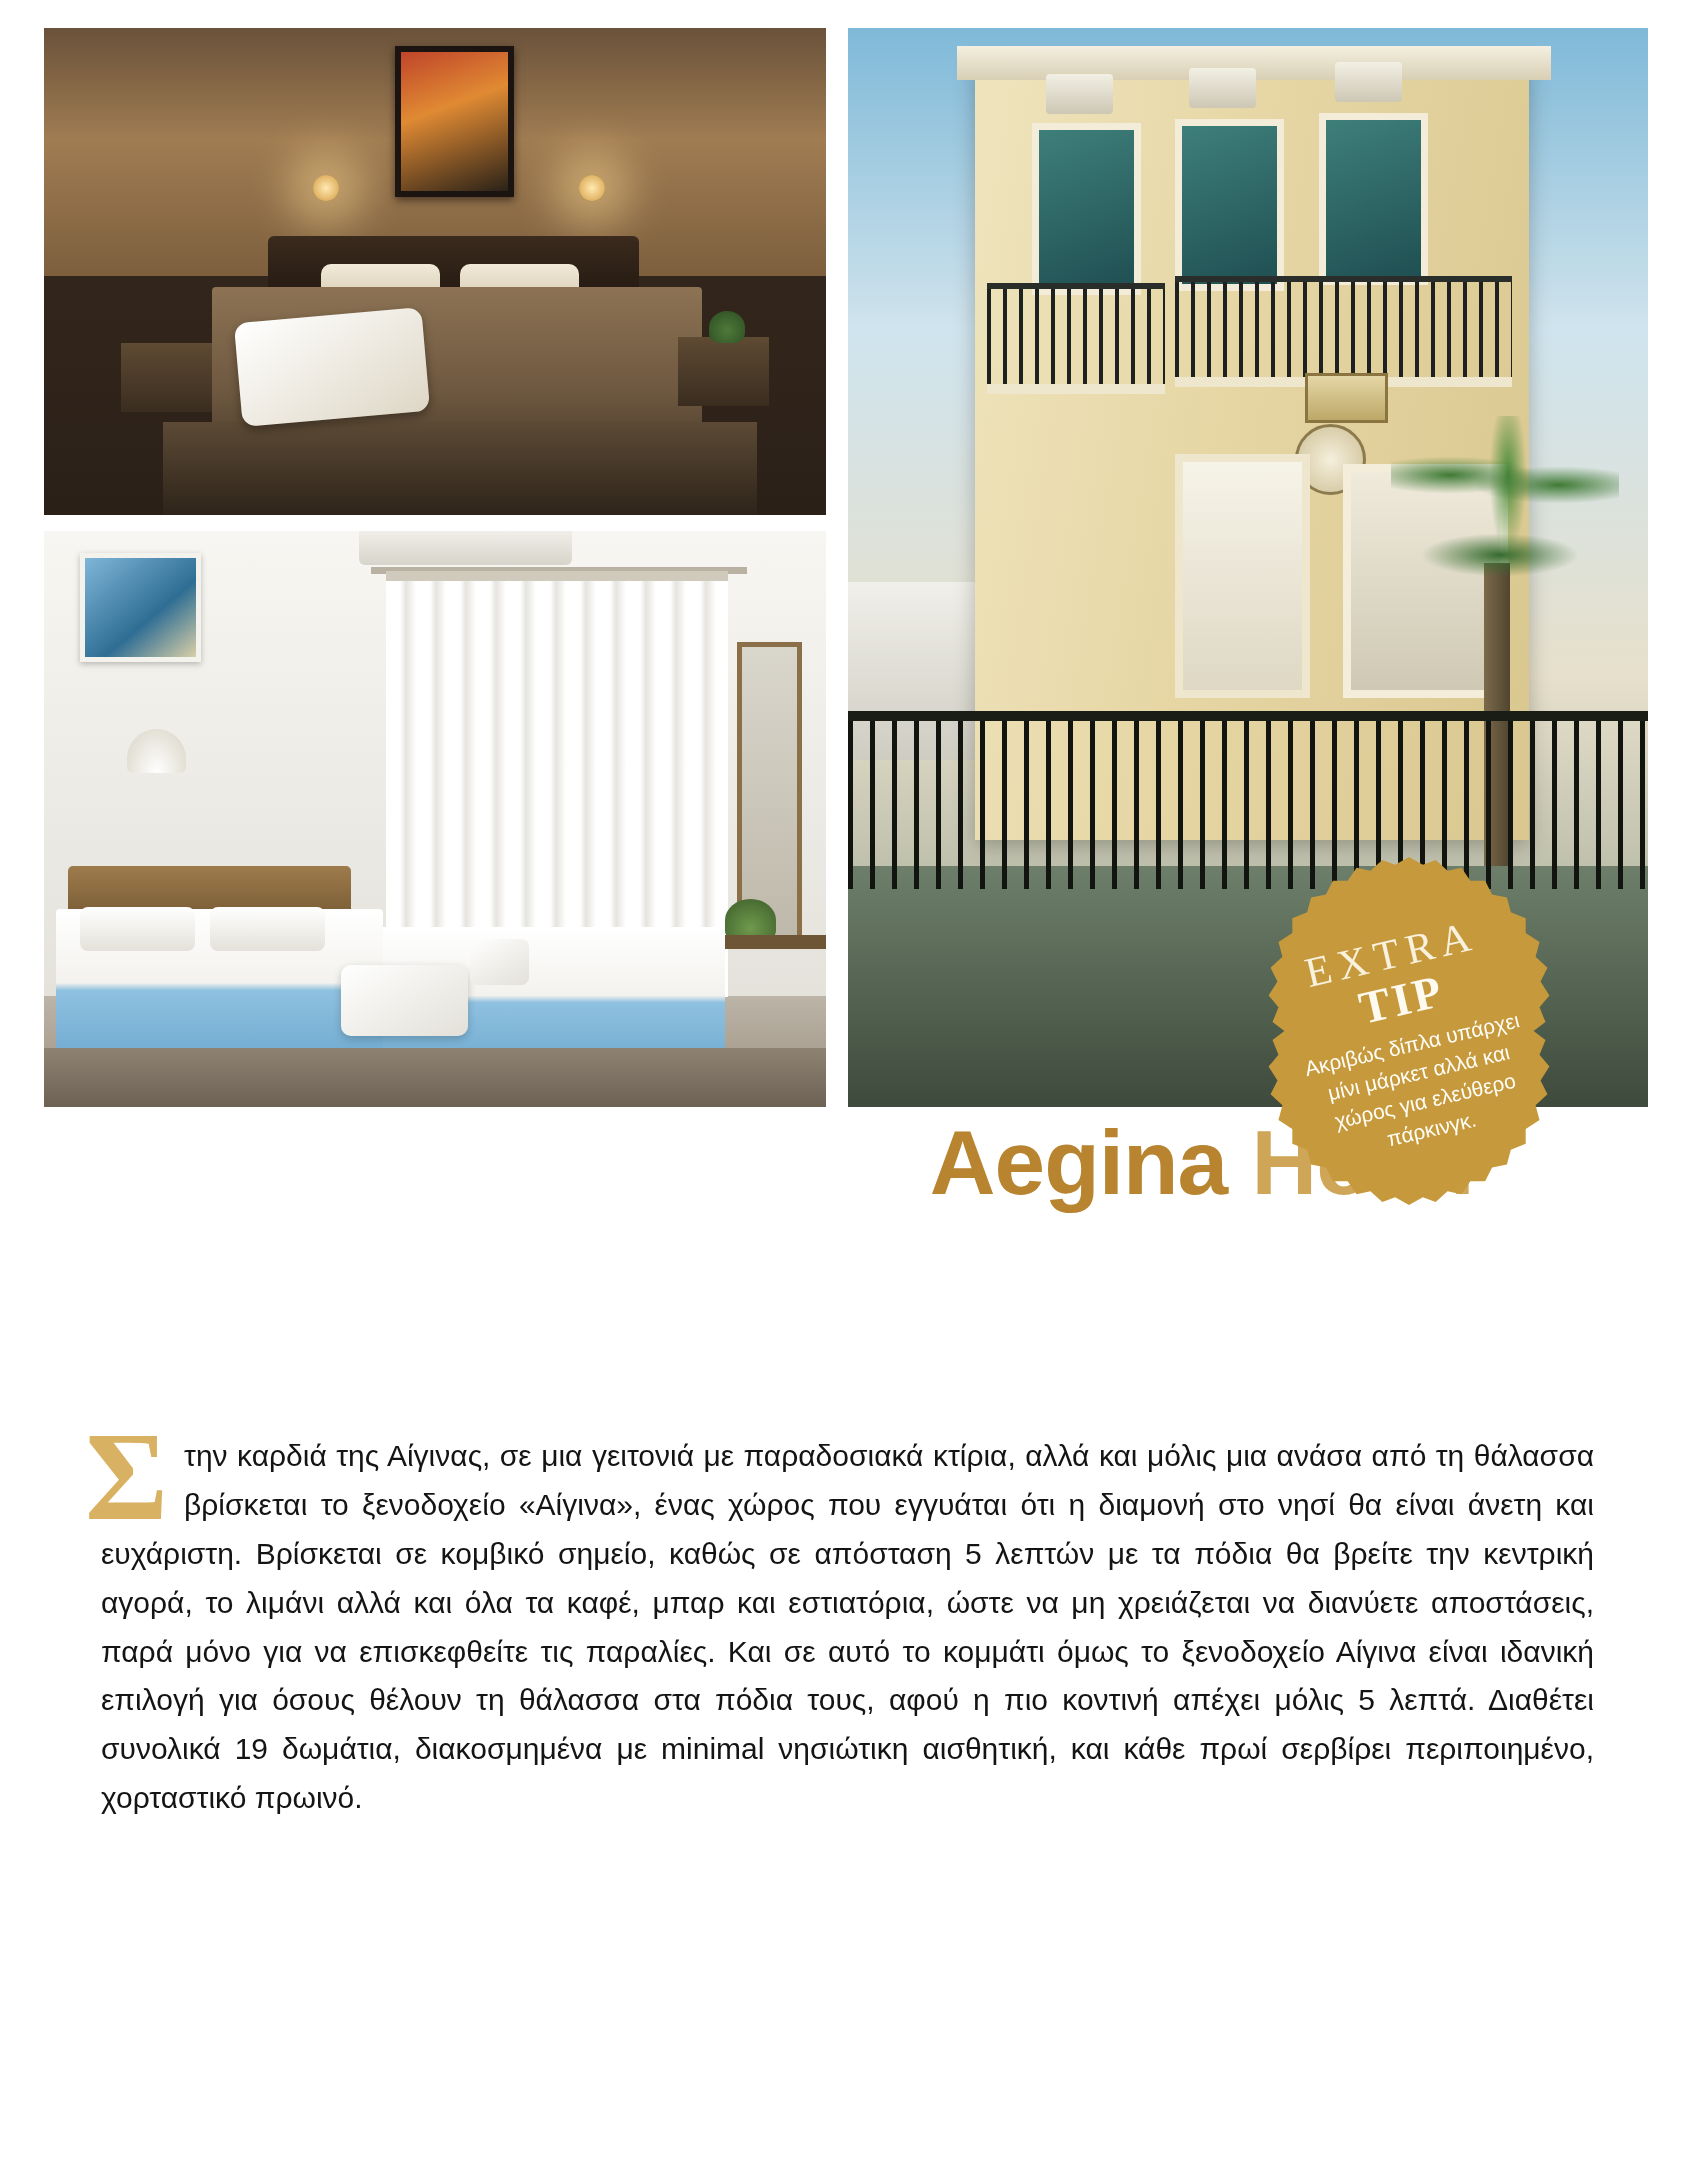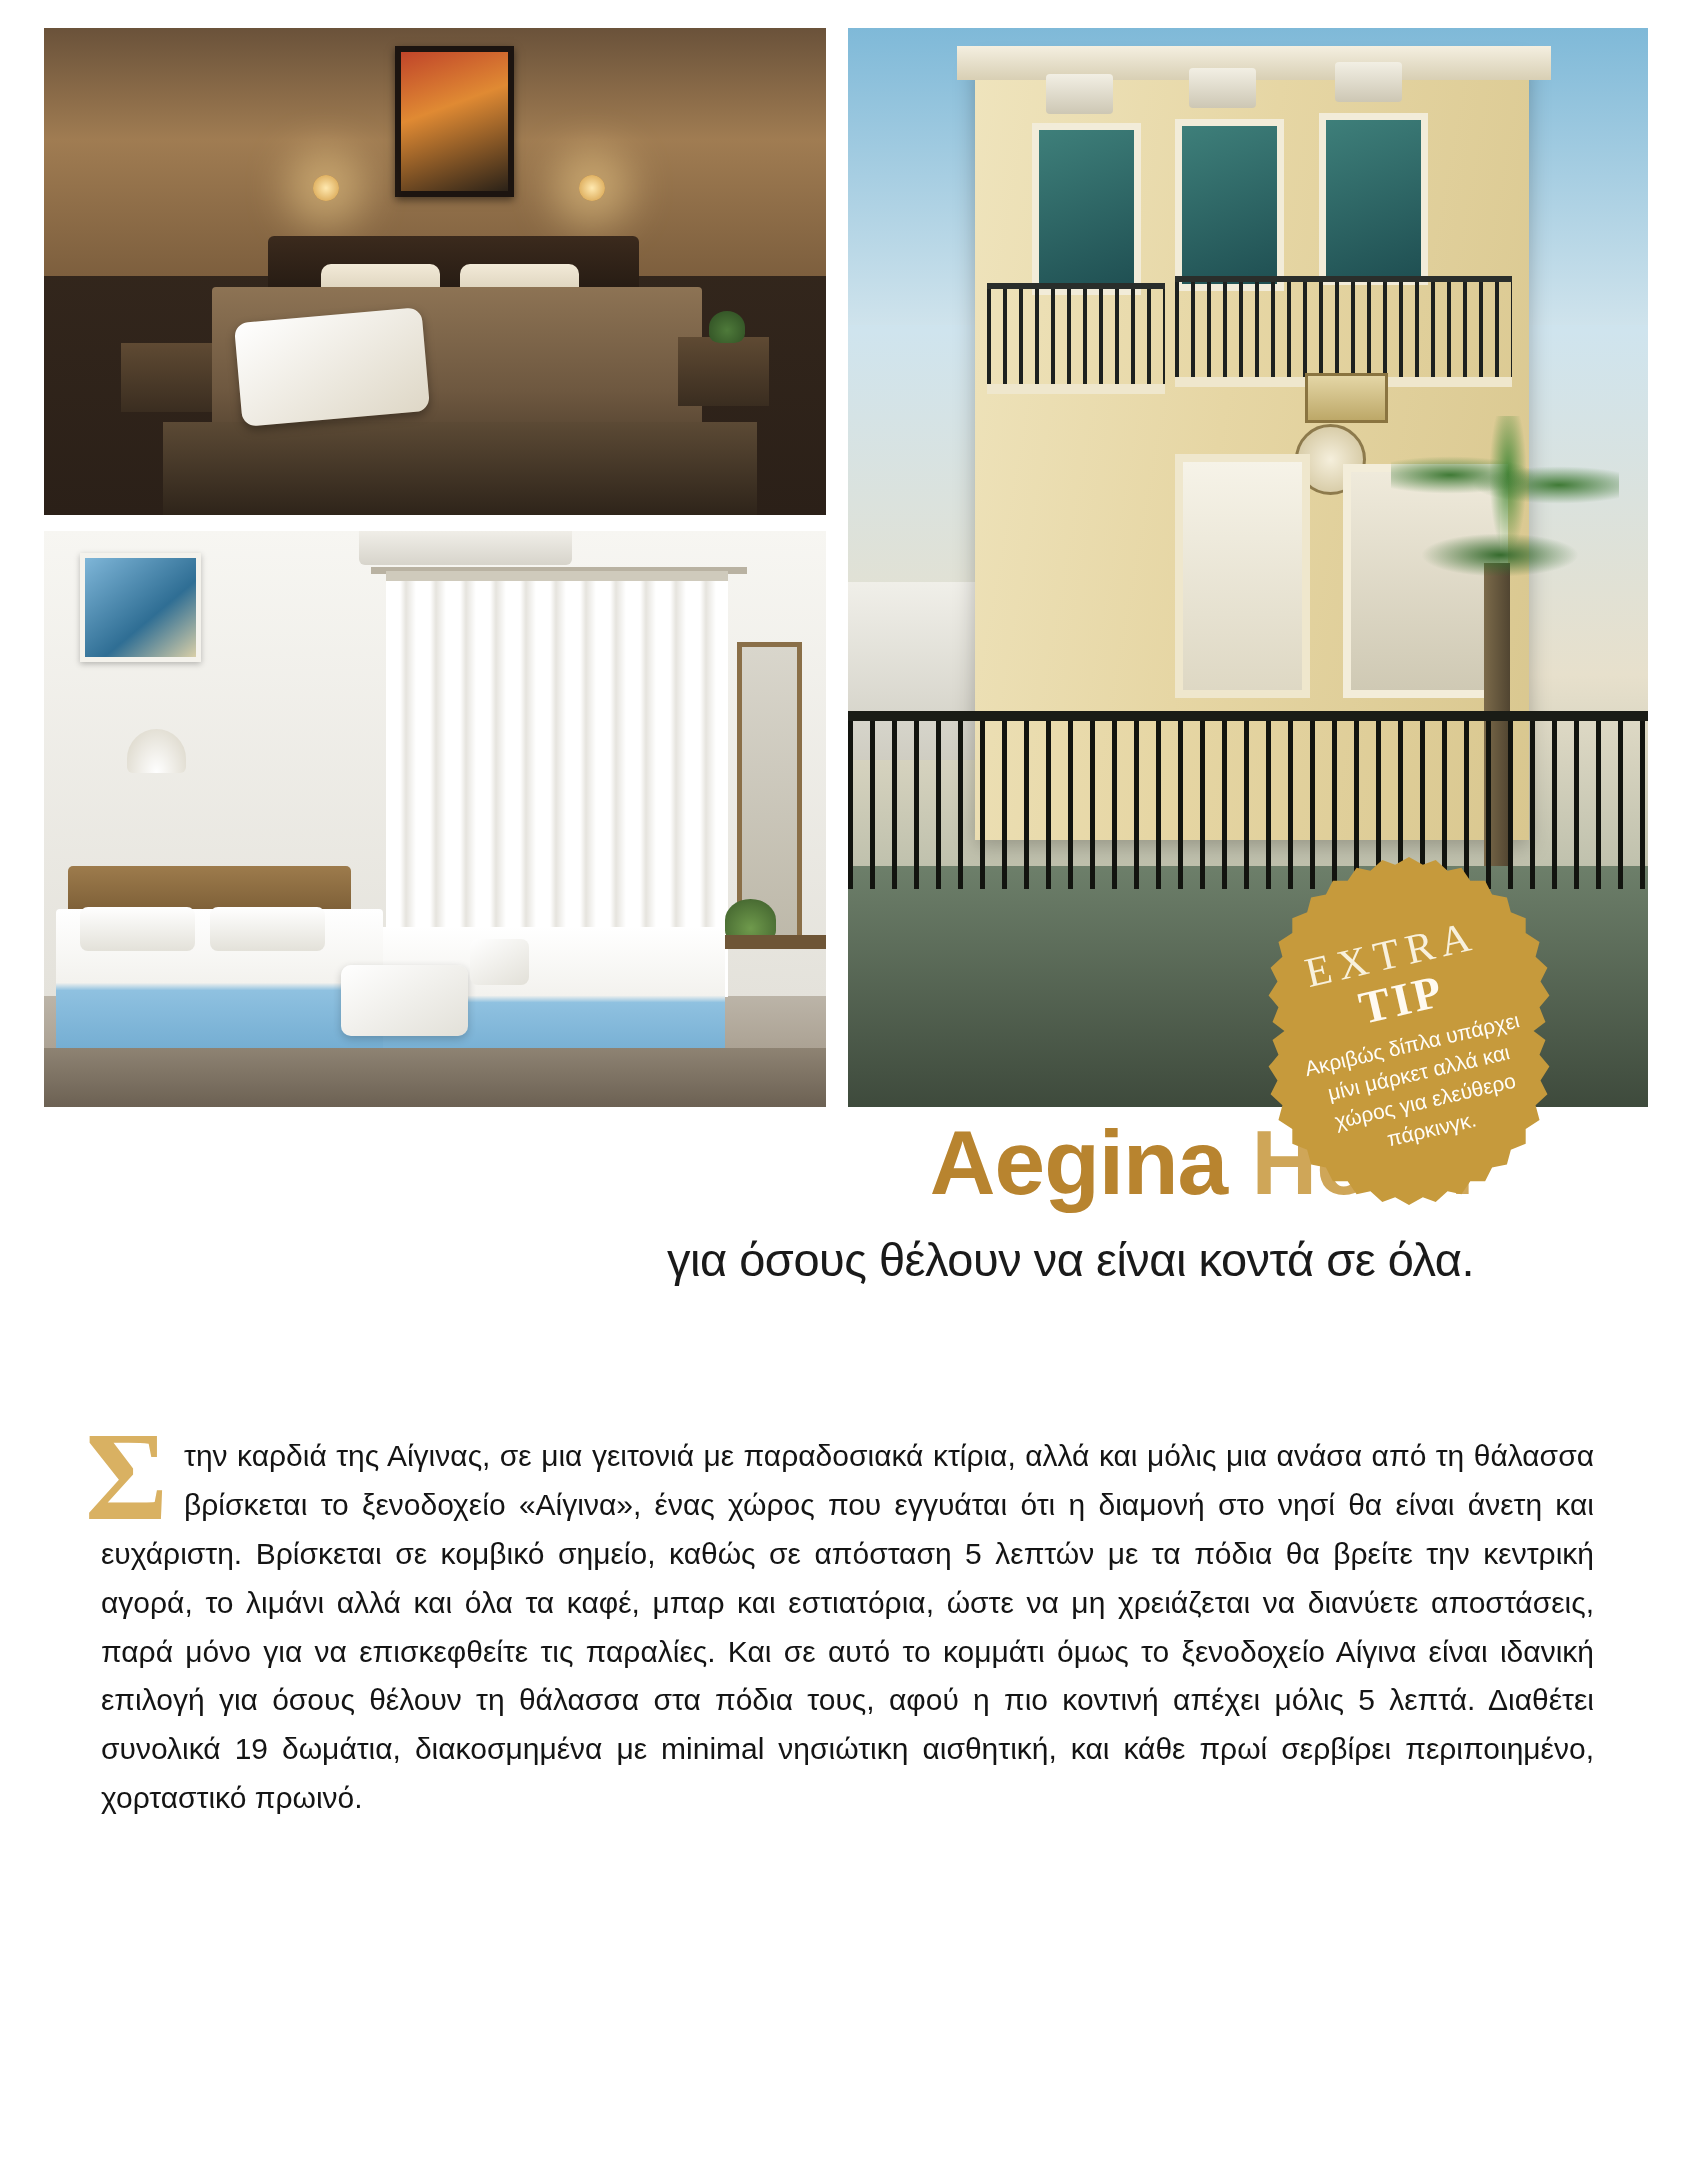--- a/index.html
+++ b/index.html
@@ -468,21 +468,20 @@
       <div class="tip-tip">TIP</div>
       <div class="tip-body">Ακριβώς δίπλα υπάρχει μίνι μάρκετ αλλά και χώρος για ελεύθερο πάρκινγκ.</div>
     </div>
   </div>
 
   <div class="title-wrap">
     <div class="main-title">
       <span class="t1">Aegina </span><span class="t2">Hotel</span>
     </div>
     <div class="subtitle">
-      <div>για όσους θέλουν να είναι κοντά σε όλα.</div>
     </div>
   </div>
 
   <div class="article">
     <span class="dropcap">Σ</span>
     <p>την καρδιά της Αίγινας, σε μια γειτονιά με παραδοσιακά κτίρια, αλλά και μόλις μια ανάσα από τη θάλασσα βρίσκεται το ξενοδοχείο «Αίγινα», ένας χώρος που εγγυάται ότι η διαμονή στο νησί θα είναι άνετη και ευχάριστη. Βρίσκεται σε κομβικό σημείο, καθώς σε απόσταση 5 λεπτών με τα πόδια θα βρείτε την κεντρική αγορά, το λιμάνι αλλά και όλα τα καφέ, μπαρ και εστιατόρια, ώστε να μη χρειάζεται να διανύετε αποστάσεις, παρά μόνο για να επισκεφθείτε τις παραλίες. Και σε αυτό το κομμάτι όμως το ξενοδοχείο Αίγινα είναι ιδανική επιλογή για όσους θέλουν τη θάλασσα στα πόδια τους, αφού η πιο κοντινή απέχει μόλις 5 λεπτά. Διαθέτει συνολικά 19 δωμάτια, διακοσμημένα με minimal νησιώτικη αισθητική, και κάθε πρωί σερβίρει περιποιημένο, χορταστικό πρωινό.</p>
   </div>
 
 </div>
 

